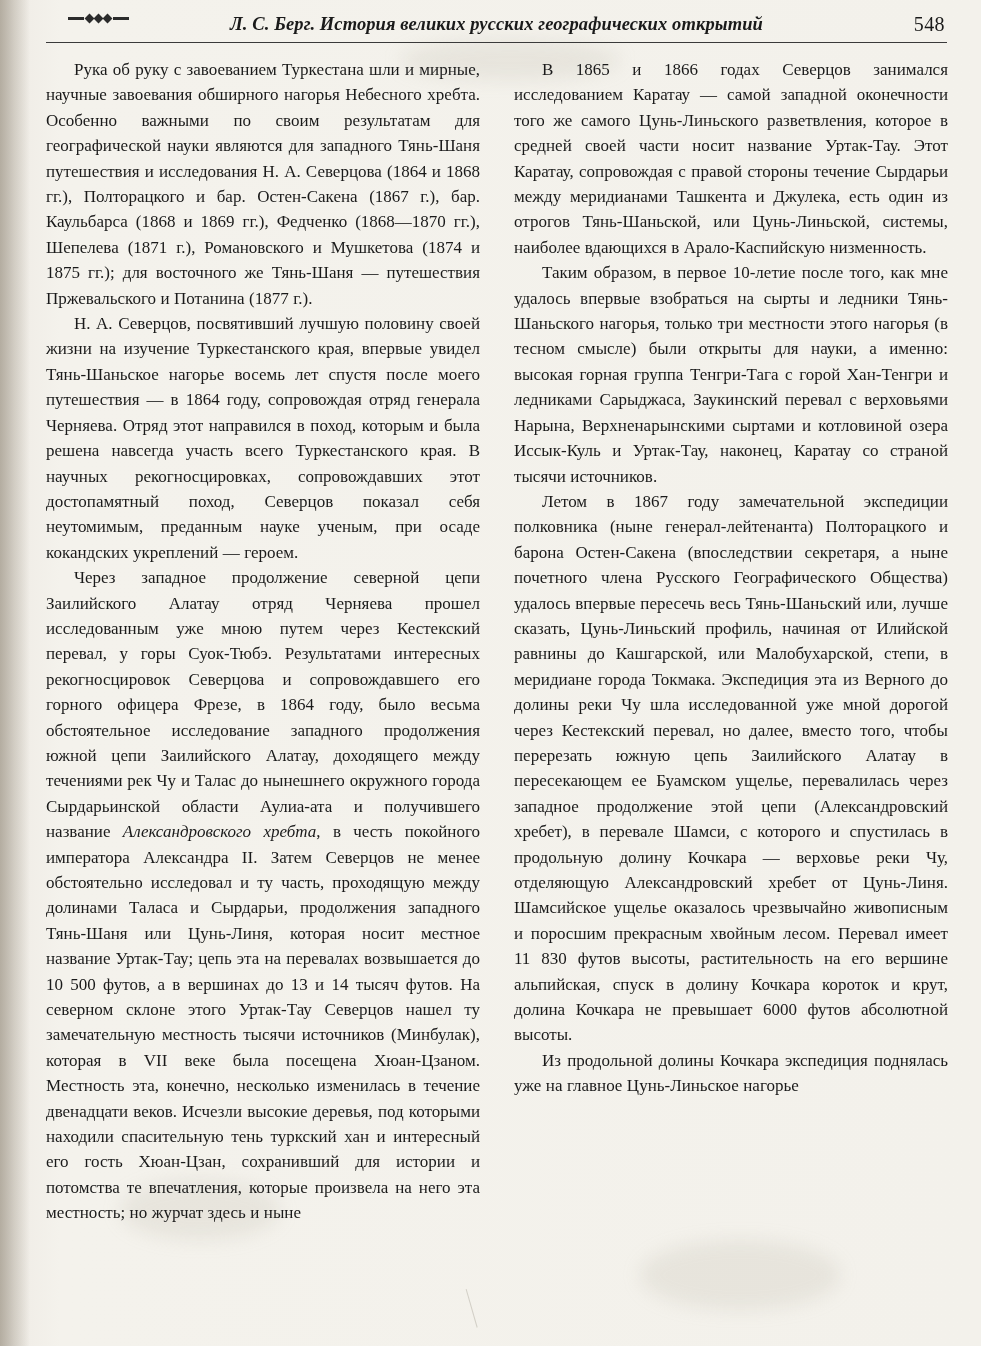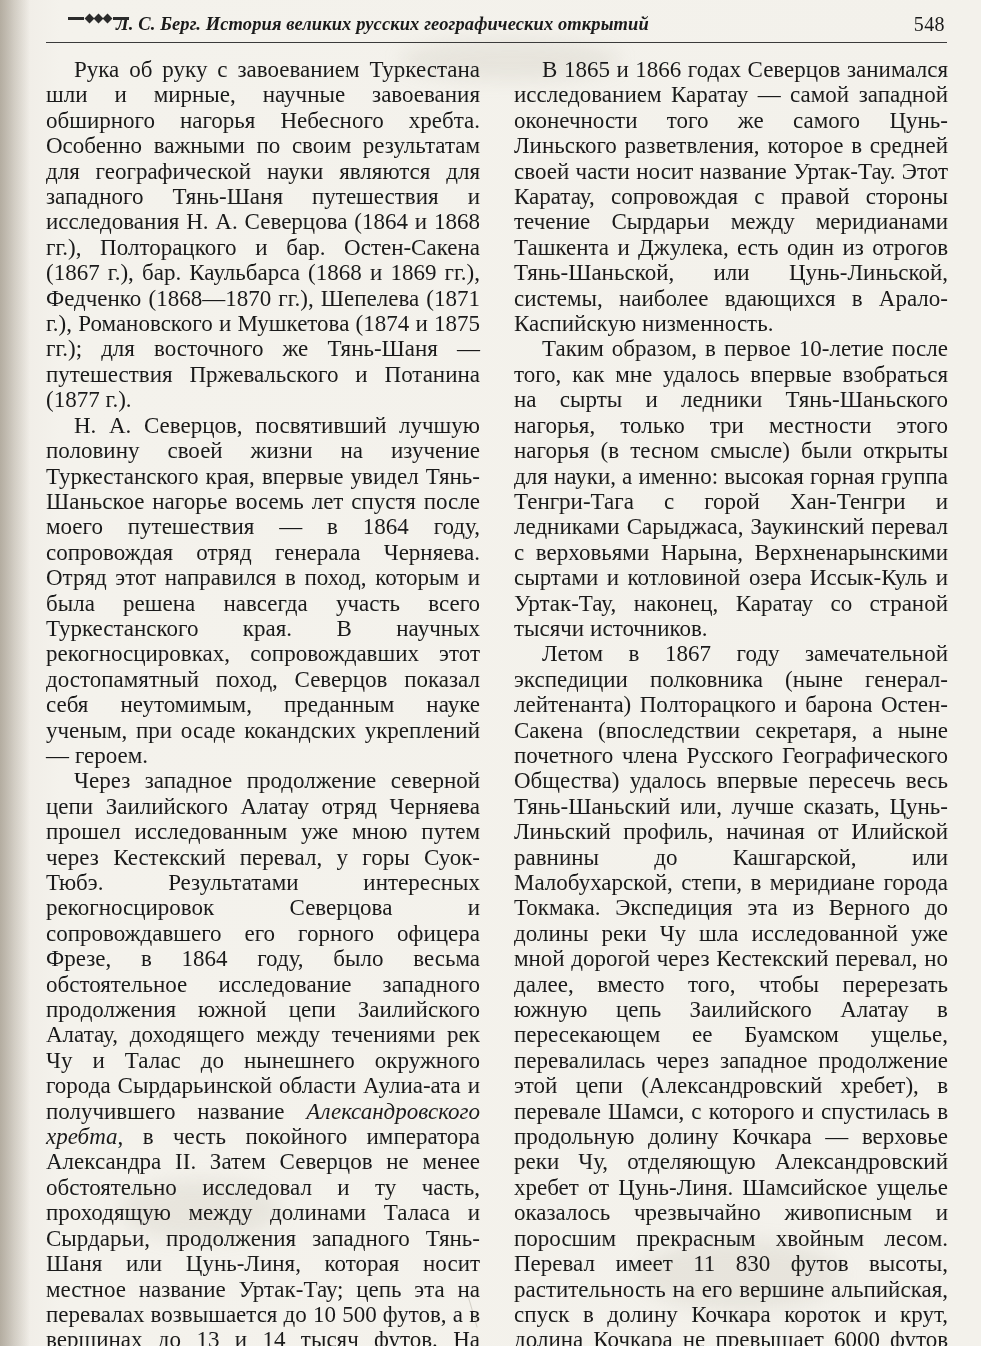--- a/index.html
+++ b/index.html
@@ -28,20 +28,21 @@
     box-sizing: border-box;
   }
   
   .running-head {
     position: relative;
     height: 30px;
     border-bottom: 1.5px solid #3a3a3a;
     margin-bottom: 14px;
   }
   .head-title {
+    text-align: center;
     font-style: italic;
     font-weight: bold;
     font-size: 18.5px;
     letter-spacing: 0.1px;
     line-height: 24px;
     padding: 0 70px;
     white-space: nowrap;
   }
   .page-number {
     position: absolute;
@@ -75,21 +76,21 @@
     display: flex;
     gap: 34px;
     align-items: flex-start;
   }
   .col {
     width: 434px;
     flex: 0 0 434px;
   }
   p.para {
     margin: 0;
-    font-size: 23px;
+    font-size: 17px;
     line-height: 25.4px;
     text-align: justify;
     text-indent: 28px;
     hyphens: none;
     word-spacing: 0.2px;
   }
   p.para.cont {
     text-indent: 0;
   }
   .it { font-style: italic; }
@@ -149,17 +150,18 @@
       <div class="col">
         <p class="para">Рука об руку с завоеванием Туркестана шли и мирные, научные завоевания обширного нагорья Небесного хребта. Особенно важными по своим результатам для географической науки являются для западного Тянь-Шаня путешествия и исследования Н. А. Северцова (1864 и 1868 гг.), Полторацкого и бар. Остен-Сакена (1867 г.), бар. Каульбарса (1868 и 1869 гг.), Федченко (1868—1870 гг.), Шепелева (1871 г.), Романовского и Мушкетова (1874 и 1875 гг.); для восточного же Тянь-Шаня — путешествия Пржевальского и Потанина (1877 г.).</p>
         <p class="para">Н. А. Северцов, посвятивший лучшую половину своей жизни на изучение Туркестанского края, впервые увидел Тянь-Шаньское нагорье восемь лет спустя после моего путешествия — в 1864 году, сопровождая отряд генерала Черняева. Отряд этот направился в поход, которым и была решена навсегда участь всего Туркестанского края. В научных рекогносцировках, сопровождавших этот достопамятный поход, Северцов показал себя неутомимым, преданным науке ученым, при осаде кокандских укреплений — героем.</p>
         <p class="para"><span>Через западное продолжение северной цепи Заилийского Алатау отряд Черняева прошел исследованным уже мною путем через Кестекский перевал, у горы Суок-Тюбэ. Результатами интересных рекогносцировок Северцова и сопровождавшего его горного офицера Фрезе, в 1864 году, было весьма обстоятельное исследование западного продолжения южной цепи Заилийского Алатау, доходящего между течениями рек Чу и Талас до нынешнего окружного города Сырдарьинской области Аулиа-ата и получившего название </span><span class="it">Александровского хребта</span><span>, в честь покойного императора Александра II. Затем Северцов не менее обстоятельно исследовал и ту часть, проходящую между долинами Таласа и Сырдарьи, продолжения западного Тянь-Шаня или Цунь-Линя, которая носит местное название Уртак-Тау; цепь эта на перевалах возвышается до 10 500 футов, а в вершинах до 13 и 14 тысяч футов. На северном склоне этого Уртак-Тау Северцов нашел ту замечательную местность тысячи источников (Минбулак), которая в VII веке была посещена Хюан-Цзаном. Местность эта, конечно, несколько изменилась в течение двенадцати веков. Исчезли высокие деревья, под которыми находили спасительную тень туркский хан и интересный его гость Хюан-Цзан, сохранивший для истории и потомства те впечатления, которые произвела на него эта местность; но журчат здесь и ныне</span></p>
       </div>
 
       <div class="col">
         <p class="para">В 1865 и 1866 годах Северцов занимался исследованием Каратау — самой западной оконечности того же самого Цунь-Линьского разветвления, которое в средней своей части носит название Уртак-Тау. Этот Каратау, сопровождая с правой стороны течение Сырдарьи между меридианами Ташкента и Джулека, есть один из отрогов Тянь-Шаньской, или Цунь-Линьской, системы, наиболее вдающихся в Арало-Каспийскую низменность.</p>
         <p class="para">Таким образом, в первое 10-летие после того, как мне удалось впервые взобраться на сырты и ледники Тянь-Шаньского нагорья, только три местности этого нагорья (в тесном смысле) были открыты для науки, а именно: высокая горная группа Тенгри-Тага с горой Хан-Тенгри и ледниками Сарыджаса, Заукинский перевал с верховьями Нарына, Верхненарынскими сыртами и котловиной озера Иссык-Куль и Уртак-Тау, наконец, Каратау со страной тысячи источников.</p>
         <p class="para">Летом в 1867 году замечательной экспедиции полковника (ныне генерал-лейтенанта) Полторацкого и барона Остен-Сакена (впоследствии секретаря, а ныне почетного члена Русского Географического Общества) удалось впервые пересечь весь Тянь-Шаньский или, лучше сказать, Цунь-Линьский профиль, начиная от Илийской равнины до Кашгарской, или Малобухарской, степи, в меридиане города Токмака. Экспедиция эта из Верного до долины реки Чу шла исследованной уже мной дорогой через Кестекский перевал, но далее, вместо того, чтобы перерезать южную цепь Заилийского Алатау в пересекающем ее Буамском ущелье, перевалилась через западное продолжение этой цепи (Александровский хребет), в перевале Шамси, с которого и спустилась в продольную долину Кочкара — верховье реки Чу, отделяющую Александровский хребет от Цунь-Линя. Шамсийское ущелье оказалось чрезвычайно живописным и поросшим прекрасным хвойным лесом. Перевал имеет 11 830 футов высоты, растительность на его вершине альпийская, спуск в долину Кочкара короток и крут, долина Кочкара не превышает 6000 футов абсолютной высоты.</p>
+        <p class="para">Из продольной долины Кочкара экспедиция поднялась уже на главное Цунь-Линьское нагорье</p>
       </div>
 
     </div>
   </div>
 </div>
 
 </body></html>

